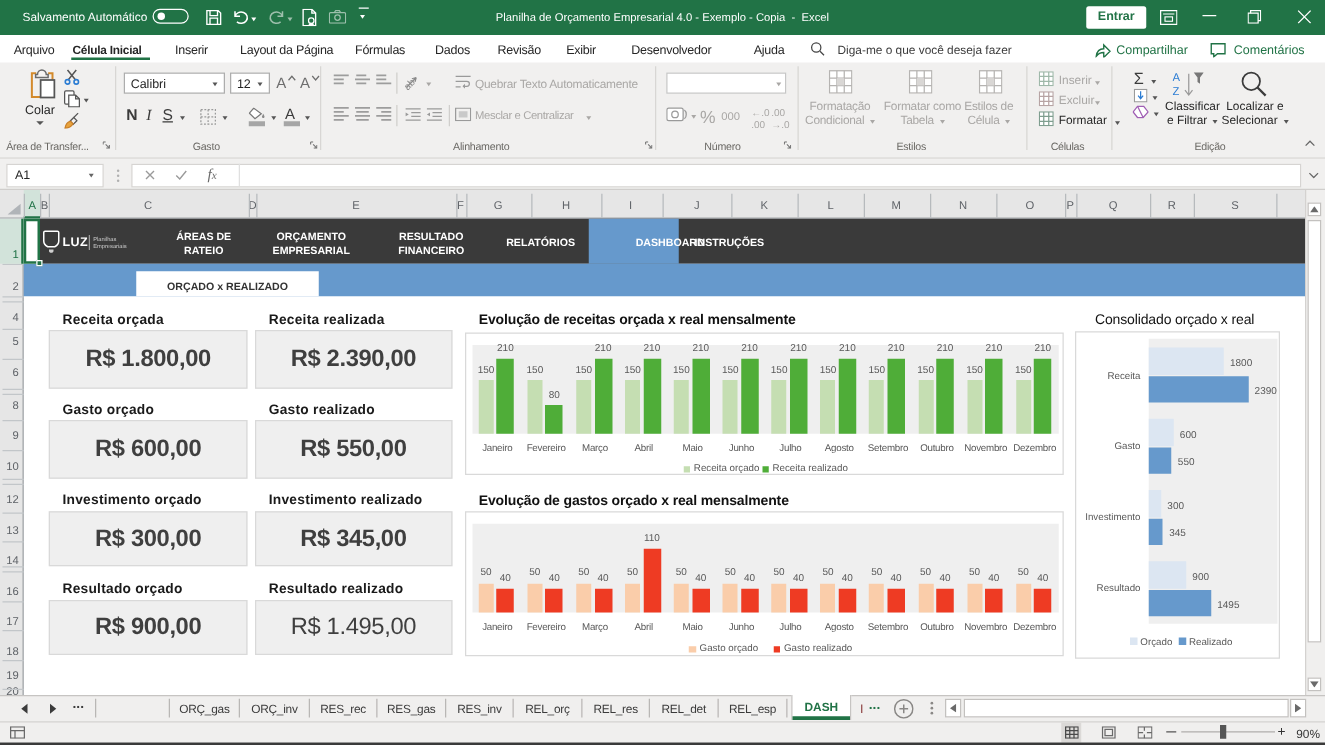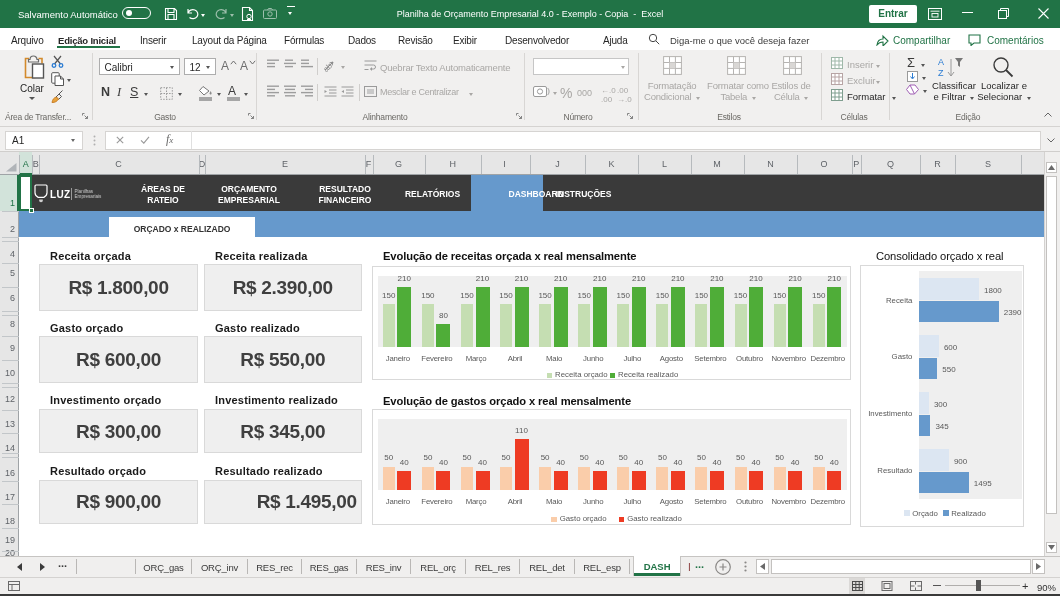--- a/index.html
+++ b/index.html
@@ -44,21 +44,21 @@
 <div class="a" style="left:962px;top:12px;width:11px;border-top:1px solid #fff;"></div>
 <svg class="a" style="left:998px;top:8px;" width="11" height="11" viewBox="0 0 11 11">
     <rect x="0.5" y="2.5" width="8" height="8" stroke="#fff" fill="none"></rect>
     <path d="M2.5 2.5 v-2 h8 v8 h-2" stroke="#fff" fill="none"></path>
   </svg>
 <svg class="a" style="left:1038px;top:8px;" width="11" height="11" viewBox="0 0 11 11">
     <path d="M0.5 0.5 l10 10 M10.5 0.5 l-10 10" stroke="#fff" stroke-width="1.1"></path>
   </svg>
 <div class="a" style="left:0;top:28px;width:1060px;height:22px;background:#fff;"></div>
 <div class="a" style="left:11px;top:34.5px;font-size:10px;color:#262626;font-weight:400;letter-spacing:-0.2px;white-space:nowrap;">Arquivo</div>
-<div class="a" style="left:58px;top:34.5px;font-size:9.5px;color:#262626;font-weight:700;letter-spacing:-0.2px;white-space:nowrap;">Edição Inicial</div>
+<div class="a" style="left:58px;top:34.5px;font-size:9.5px;color:#262626;font-weight:700;letter-spacing:-0.2px;white-space:nowrap;">Célula Inicial</div>
 <div class="a" style="left:140px;top:34.5px;font-size:10px;color:#262626;font-weight:400;letter-spacing:-0.2px;white-space:nowrap;">Inserir</div>
 <div class="a" style="left:192px;top:34.5px;font-size:10px;color:#262626;font-weight:400;letter-spacing:-0.2px;white-space:nowrap;">Layout da Página</div>
 <div class="a" style="left:284px;top:34.5px;font-size:10px;color:#262626;font-weight:400;letter-spacing:-0.2px;white-space:nowrap;">Fórmulas</div>
 <div class="a" style="left:348px;top:34.5px;font-size:10px;color:#262626;font-weight:400;letter-spacing:-0.2px;white-space:nowrap;">Dados</div>
 <div class="a" style="left:398px;top:34.5px;font-size:10px;color:#262626;font-weight:400;letter-spacing:-0.2px;white-space:nowrap;">Revisão</div>
 <div class="a" style="left:453px;top:34.5px;font-size:10px;color:#262626;font-weight:400;letter-spacing:-0.2px;white-space:nowrap;">Exibir</div>
 <div class="a" style="left:505px;top:34.5px;font-size:10px;color:#262626;font-weight:400;letter-spacing:-0.2px;white-space:nowrap;">Desenvolvedor</div>
 <div class="a" style="left:603px;top:34.5px;font-size:10px;color:#262626;font-weight:400;letter-spacing:-0.2px;white-space:nowrap;">Ajuda</div>
 <div class="a" style="left:57px;top:45.5px;width:63px;height:2.4px;background:#217346;"></div>
 <svg class="a" style="left:648px;top:33px;" width="12" height="12" viewBox="0 0 12 12">
@@ -429,21 +429,21 @@
 <div class="a" style="left:39.3px;top:409.3px;width:158.5px;height:44px;background:#efefef;border:1px solid #d9d9d9;"></div>
 <div class="a" style="left:39.3px;top:420.5px;width:158.5px;text-align:center;font-size:19px;font-weight:700;color:#3f3f3f;letter-spacing:-0.3px;">R$ 300,00</div>
 <div class="a" style="left:215px;top:394.3px;font-size:11px;font-weight:700;color:#1a1a1a;letter-spacing:0.2px;">Investimento realizado</div>
 <div class="a" style="left:203.5px;top:409.3px;width:158.5px;height:44px;background:#efefef;border:1px solid #d9d9d9;"></div>
 <div class="a" style="left:203.5px;top:420.5px;width:158.5px;text-align:center;font-size:19px;font-weight:700;color:#3f3f3f;letter-spacing:-0.3px;">R$ 345,00</div>
 <div class="a" style="left:50px;top:465.3px;font-size:11px;font-weight:700;color:#1a1a1a;letter-spacing:0.2px;">Resultado orçado</div>
 <div class="a" style="left:39.3px;top:480.3px;width:158.5px;height:43.5px;background:#efefef;border:1px solid #d9d9d9;"></div>
 <div class="a" style="left:39.3px;top:491.25px;width:158.5px;text-align:center;font-size:19px;font-weight:700;color:#3f3f3f;letter-spacing:-0.3px;">R$ 900,00</div>
 <div class="a" style="left:215px;top:465.3px;font-size:11px;font-weight:700;color:#1a1a1a;letter-spacing:0.2px;">Resultado realizado</div>
 <div class="a" style="left:203.5px;top:480.3px;width:158.5px;height:43.5px;background:#efefef;border:1px solid #d9d9d9;"></div>
-<div class="a" style="left:203.5px;top:491.25px;width:158.5px;text-align:center;font-size:19px;font-weight:700;color:#3f3f3f;letter-spacing:-0.3px;margin-left:24px;">R$ 1.495,00</div>
+<div class="a" style="left:203.5px;top:491.25px;width:158.5px;text-align:center;font-size:19px;font-weight:400;color:#3f3f3f;letter-spacing:-0.3px;">R$ 1.495,00</div>
 <div class="a" style="left:383px;top:249.5px;font-size:11.2px;font-weight:700;color:#111;letter-spacing:-0.1px;">Evolução de receitas orçada x real mensalmente</div>
 <div class="a" style="left:372.4px;top:266px;width:478.6px;height:114px;background:#fff;border:1px solid #d9d9d9;"></div>
 <div class="a" style="left:378.3px;top:275.7px;width:469px;height:71.3px;background:#efefef;"></div>
 <div class="a" style="left:382.8px;top:304.2px;width:12px;height:42.7px;background:#c5deb2;"></div>
 <div class="a" style="left:397.3px;top:287.1px;width:14px;height:59.8px;background:#4fad38;"></div>
 <div class="a" style="left:374.8px;top:290.8px;width:28px;text-align:center;font-size:8px;color:#595959;">150</div>
 <div class="a" style="left:390.3px;top:273.6px;width:28px;text-align:center;font-size:8px;color:#595959;">210</div>
 <div class="a" style="left:373.3px;top:353.8px;width:49px;text-align:center;font-size:7.8px;color:#595959;letter-spacing:-0.2px;">Janeiro</div>
 <div class="a" style="left:421.9px;top:304.2px;width:12px;height:42.7px;background:#c5deb2;"></div>
 <div class="a" style="left:436.4px;top:324.2px;width:14px;height:22.8px;background:#4fad38;"></div>

